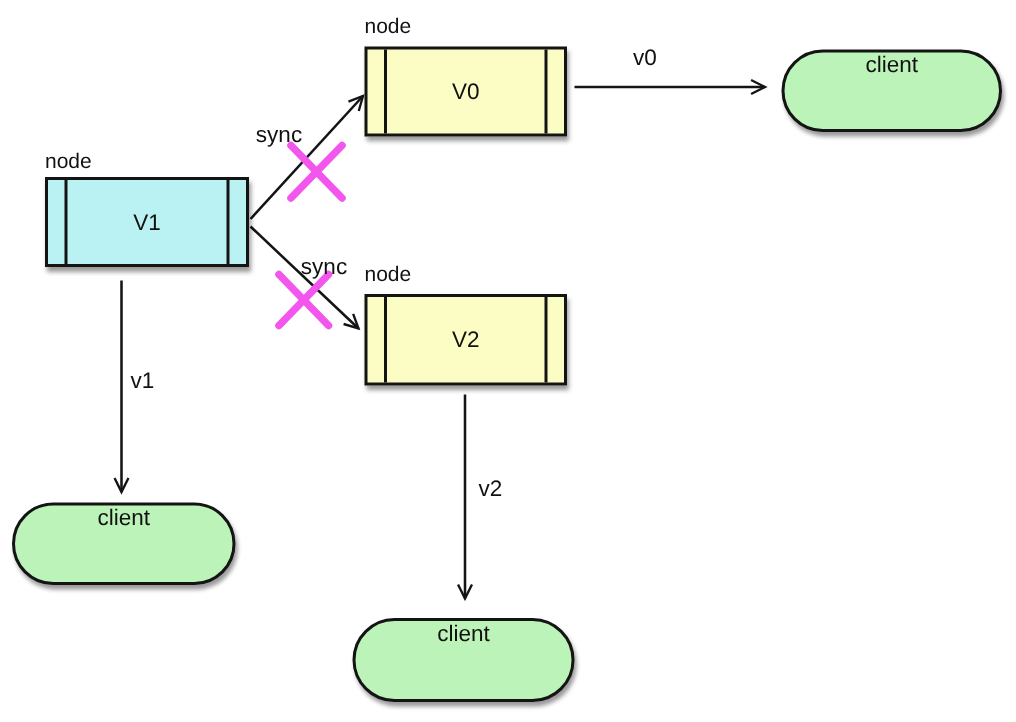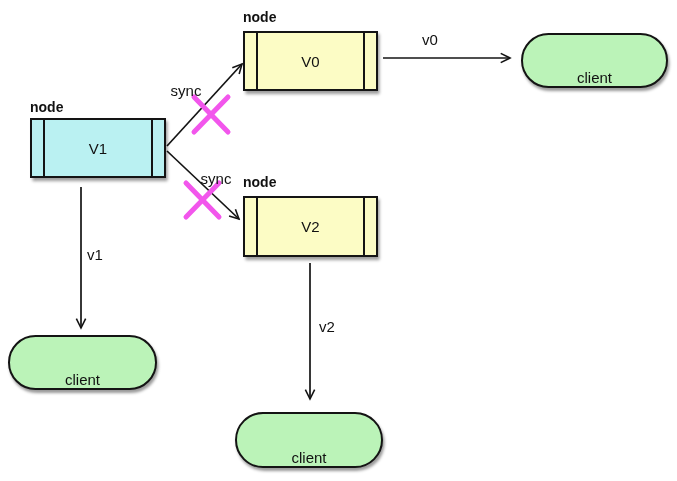--- a/index.html
+++ b/index.html
@@ -58,30 +58,29 @@
   }
   .node::before { left: 11px; }
   .node::after { right: 11px; }
   .client {
     position: absolute;
     background: var(--client-green);
     border: 2px solid var(--line-black);
     border-radius: 28px;
     box-shadow: 1.5px 3px 3px rgba(0,0,0,0.4);
     display: flex;
-    align-items: flex-end;
+    align-items: flex-start;
     justify-content: center;
     font-size: 15px;
   }
   .caption {
     position: absolute;
     font-size: 14px;
     line-height: 17px;
     white-space: nowrap;
-    font-weight: bold;
   }
   .edge-label {
     position: absolute;
     font-size: 15px;
     line-height: 17px;
     white-space: nowrap;
     transform: translate(-50%, -50%);
     background: transparent;
   }
 </style>

